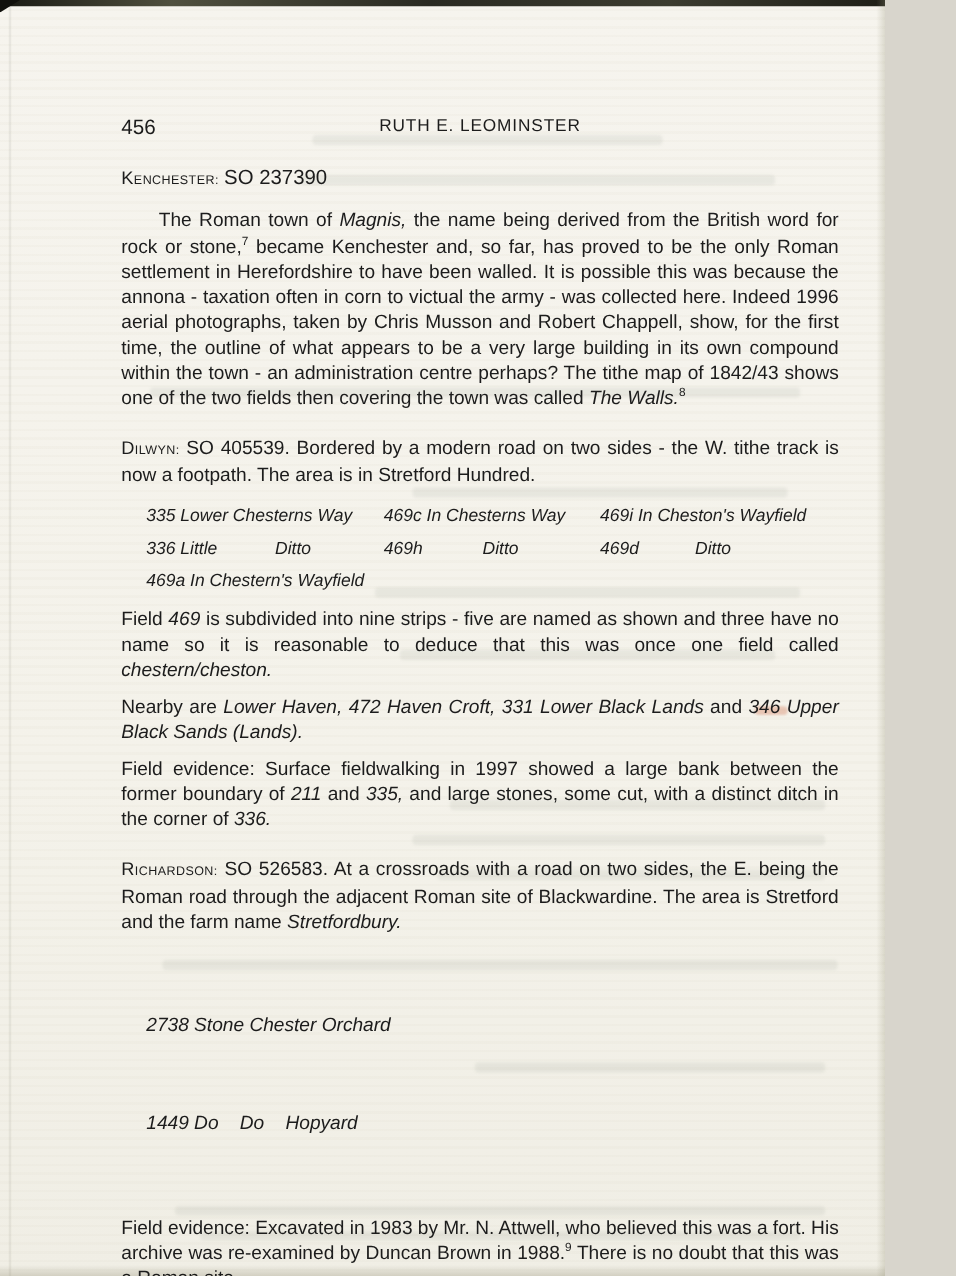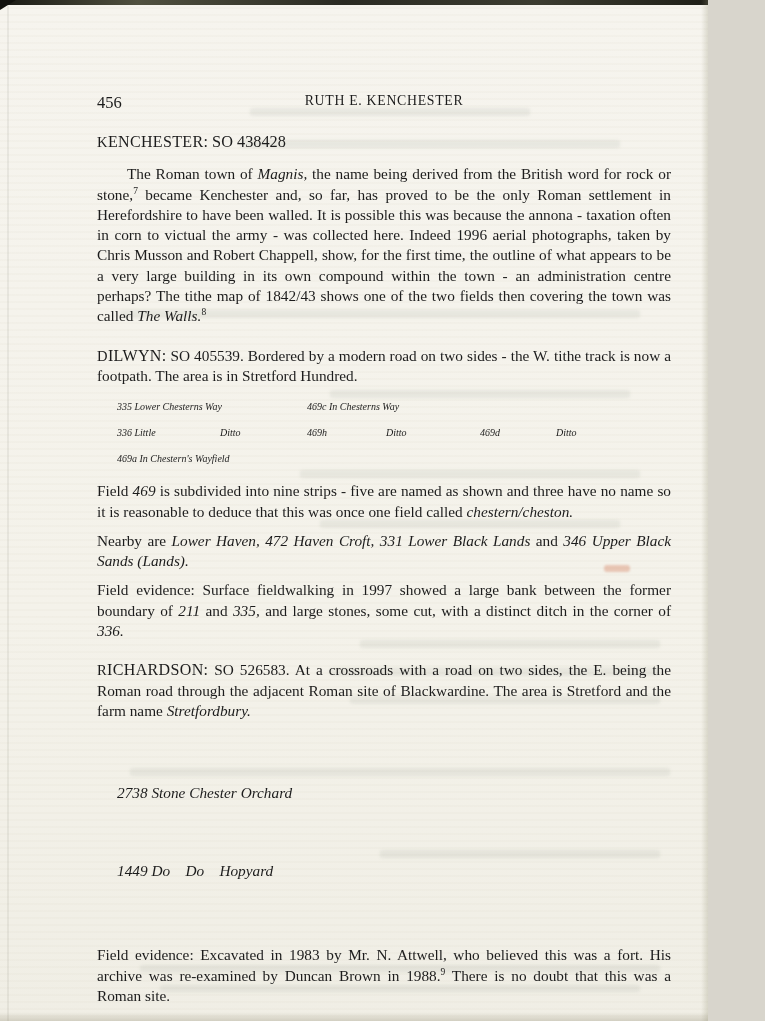--- a/index.html
+++ b/index.html
@@ -3,21 +3,21 @@
 <meta charset="utf-8">
 <style>
   html,body{margin:0;padding:0;background:#d8d5cc;}
   .page{
     position:relative;
     width:708px;height:1021px;
     background:
       repeating-linear-gradient(to bottom, rgba(215,210,193,0.10) 0 2px, rgba(0,0,0,0) 2px 7px),
       linear-gradient(to bottom,#f6f4ee 0%, #f4f2ea 60%, #f0eee5 100%);
     overflow:hidden;
-    font-family:Liberation Serif, serif;
+    font-family:Liberation Sans, sans-serif;
     color:#1c1c1c;
   }
   
   .edge-top{position:absolute;top:0;left:0;width:765px;height:5px;
     background:linear-gradient(to right,#191913,#50503f 18%,#2a2a22 45%,#3c3c30 70%,#15150f);}
   .corner-tl{position:absolute;top:0;left:0;width:16px;height:10px;background:#10100c;
     clip-path:polygon(0 0,100% 0,0 100%);}
   .edge-left{position:absolute;top:5px;left:7px;width:2px;height:1016px;background:rgba(60,55,40,0.07);}
   .edge-right{position:absolute;top:0;right:0;width:7px;height:1021px;
     background:linear-gradient(to left,rgba(150,148,120,0.28),rgba(0,0,0,0));}
@@ -25,33 +25,33 @@
     background:linear-gradient(to top,rgba(140,135,110,0.30),rgba(0,0,0,0));}
   
   .bleed{position:absolute;border-radius:3px;background:rgba(105,115,95,0.09);filter:blur(1.4px);}
   .smudge-red{position:absolute;left:604px;top:565px;width:26px;height:7px;border-radius:3px;
     background:rgba(205,95,55,0.30);filter:blur(1px);}
   
   .content{position:absolute;left:97px;top:93px;width:574px;}
   .pagehead{position:relative;height:22px;}
   .page-num{position:absolute;left:0;top:0;font-size:16.5px;}
   .running-head{display:block;text-align:center;font-size:13.8px;letter-spacing:0.7px;}
-  .sc{display:inline-block;font-size:16px;letter-spacing:0.35px;vertical-align:baseline;}
+  .sc{display:inline-block;font-size:10px;letter-spacing:0.35px;vertical-align:baseline;}
   .sc::first-letter{font-size:14.6px;}
   .gridref{font-size:16.3px;}
   .heading-kenchester{margin-top:17px;}
   p{margin:0;font-size:15.3px;line-height:20.3px;text-align:justify;}
   p.indent{text-indent:30px;}
   .mt-para{margin-top:12px;}
   .mt-sect{margin-top:19px;}
   .mt-small{margin-top:9px;}
   em{font-style:italic;}
   sup{font-size:62%;line-height:0;vertical-align:super;}
   
-  .dtable{margin:8px 0 0 20px;font-style:italic;font-size:10px;line-height:26px;}
+  .dtable{margin:8px 0 0 20px;font-style:italic;font-size:14px;line-height:26px;}
   .drow{display:grid;grid-template-columns:190px 173px auto;}
   .dcell{white-space:nowrap;}
   .dcell .a{display:inline-block;}
   .r2c1 .a{width:103px;}
   .r2c2 .a{width:79px;}
   .r2c3 .a{width:76px;}
   
   .llist{margin:7px 0 0 20px;font-style:italic;font-size:15.3px;line-height:26px;white-space:pre-wrap;}
 </style>
 </head>
@@ -77,32 +77,33 @@
   <div class="bleed" style="left:130px;top:768px;width:540px;height:8px;"></div>
   <div class="bleed" style="left:380px;top:850px;width:280px;height:8px;"></div>
   <div class="bleed" style="left:140px;top:965px;width:520px;height:7px;"></div>
   <div class="bleed" style="left:160px;top:985px;width:480px;height:7px;"></div>
   <div class="smudge-red"></div>
 
   <div class="content">
 
     <div class="pagehead">
       <span class="page-num">456</span>
-      <span class="running-head">RUTH E. KENCHESTER</span>
+      <span class="running-head">RUTH E. LEOMINSTER</span>
     </div>
 
-    <p class="heading-kenchester"><span class="sc">KENCHESTER:</span> <span class="gridref">SO 438428</span></p>
+    <p class="heading-kenchester"><span class="sc">KENCHESTER:</span> <span class="gridref">SO 237390</span></p>
     <p class="indent mt-para"><span>The Roman town of </span><em>Magnis,</em><span> the name being derived from the British word for rock or stone,</span><sup>7</sup><span> became Kenchester and, so far, has proved to be the only Roman settlement in Herefordshire to have been walled. It is possible this was because the annona - taxation often in corn to victual the army - was collected here. Indeed 1996 aerial photographs, taken by Chris Musson and Robert Chappell, show, for the first time, the outline of what appears to be a very large building in its own compound within the town - an administration centre perhaps? The tithe map of 1842/43 shows one of the two fields then covering the town was called </span><em>The Walls.</em><sup>8</sup></p>
 
     <p class="mt-sect"><span class="sc">DILWYN:</span> <span>SO 405539. Bordered by a modern road on two sides - the W. tithe track is now a footpath. The area is in Stretford Hundred.</span></p>
 
     <div class="dtable">
       <div class="drow">
         <span class="dcell">335 Lower Chesterns Way</span>
         <span class="dcell">469c In Chesterns Way</span>
+        <span class="dcell">469i In Cheston's Wayfield</span>
       </div>
       <div class="drow">
         <span class="dcell r2c1"><span class="a">336 Little</span><span>Ditto</span></span>
         <span class="dcell r2c2"><span class="a">469h</span><span>Ditto</span></span>
         <span class="dcell r2c3"><span class="a">469d</span><span>Ditto</span></span>
       </div>
       <div class="drow">
         <span class="dcell">469a In Chestern's Wayfield</span>
       </div>
     </div>

